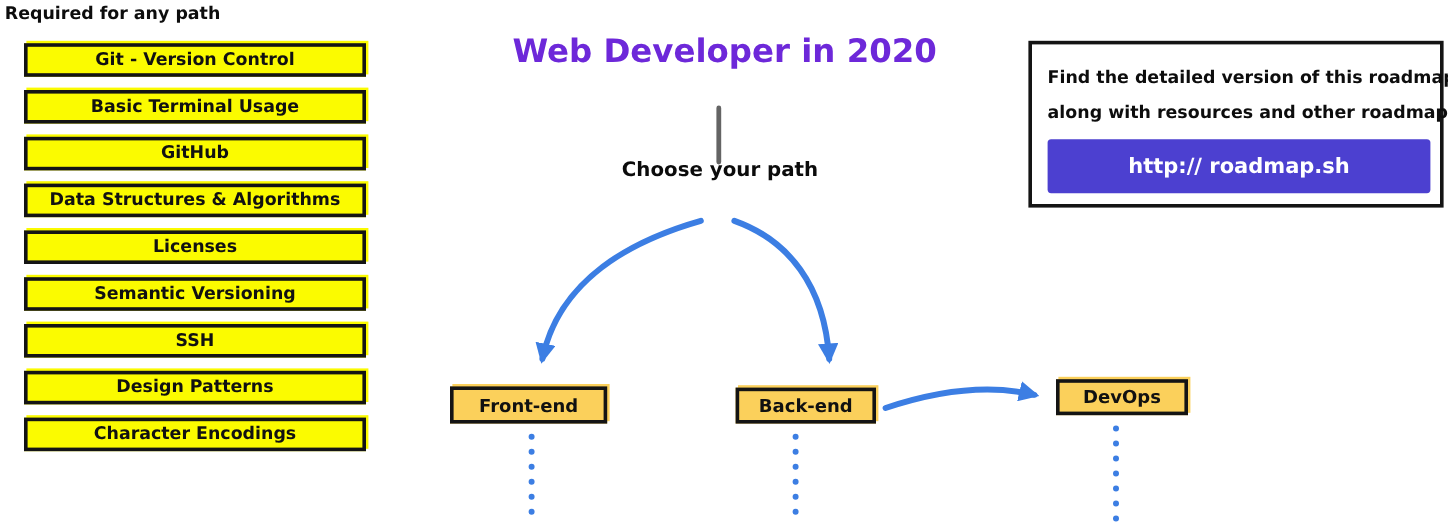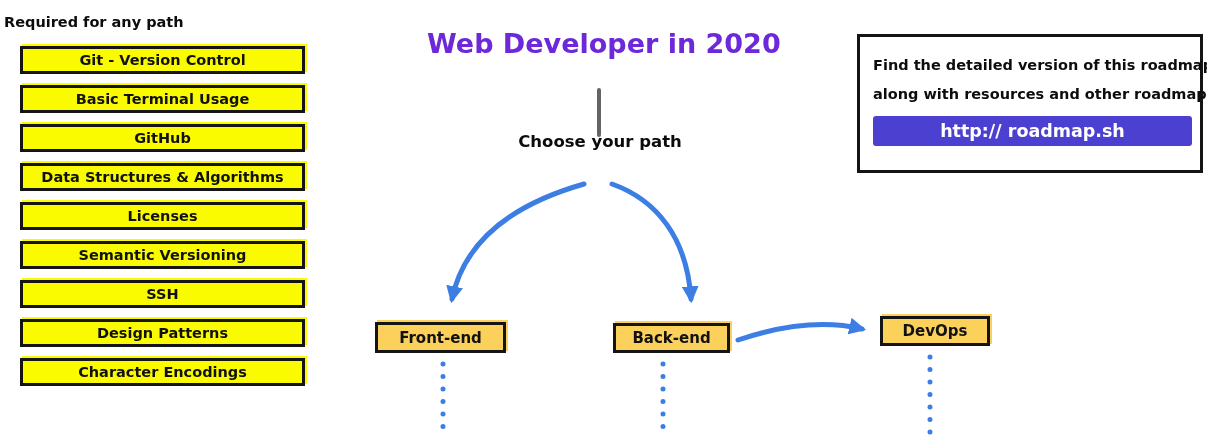--- a/index.html
+++ b/index.html
@@ -18,21 +18,21 @@
     background: #ffffff;
     overflow: hidden;
     font-family: "DejaVu Sans", "Liberation Sans", sans-serif;
     color: #111;
   }
 
   
   .required-col {
     position: absolute;
     left: 3px;
-    top: 13px;
+    top: 3px;
     width: 285px;
   }
   .required-heading {
     margin: 0 0 15px 1px;
     font-size: 14.5px;
     line-height: 18px;
     font-weight: bold;
     color: #0d0d0d;
   }
   .ybox {
@@ -151,21 +151,21 @@
     font-weight: bold;
     color: #0d0d0d;
     white-space: nowrap;
   }
   .infobox p:first-of-type { margin-top: 14px; }
   .urlbtn {
     position: absolute;
     left: 13px;
     top: 79px;
     width: 319px;
-    height: 30px;
+    height: 45px;
     border-radius: 3px;
     background: var(--button-purple);
     color: #ffffff;
     display: flex;
     align-items: center;
     justify-content: center;
     font-size: 17.5px;
     font-weight: bold;
     cursor: pointer;
   }

